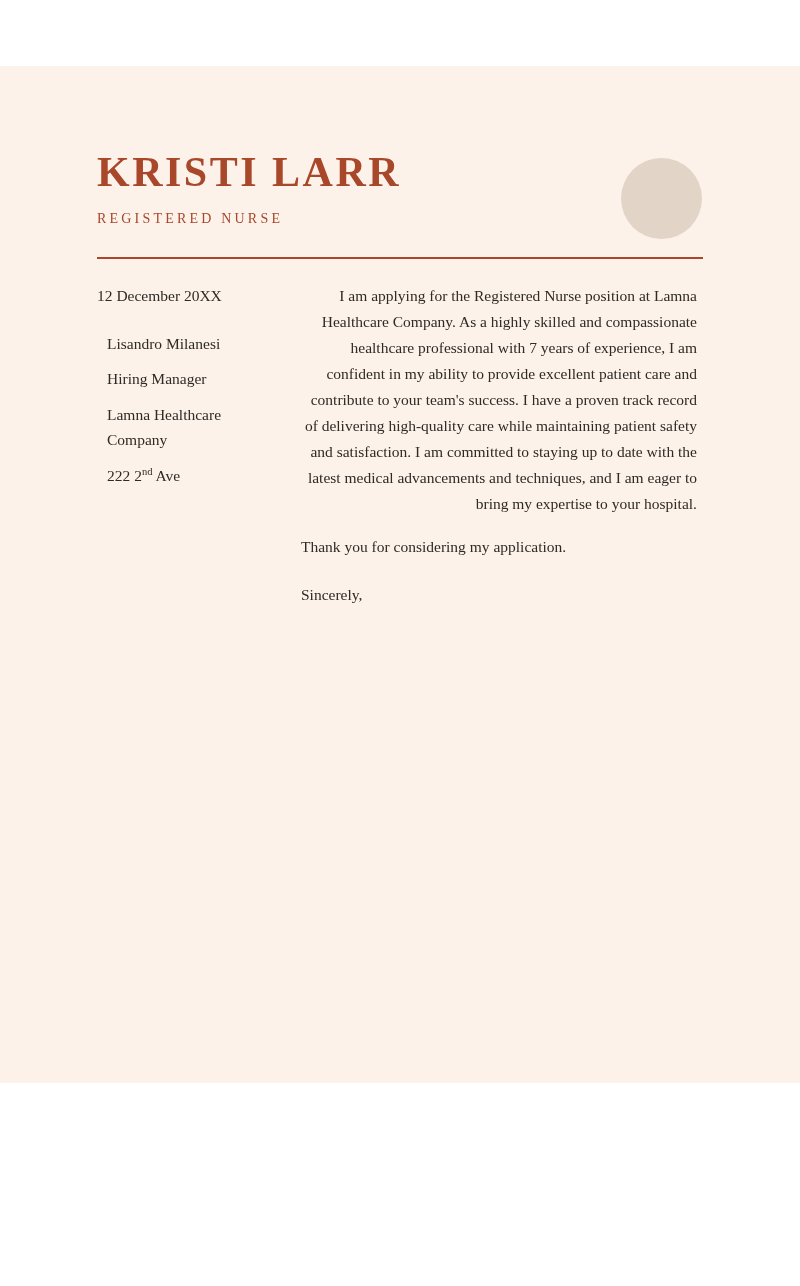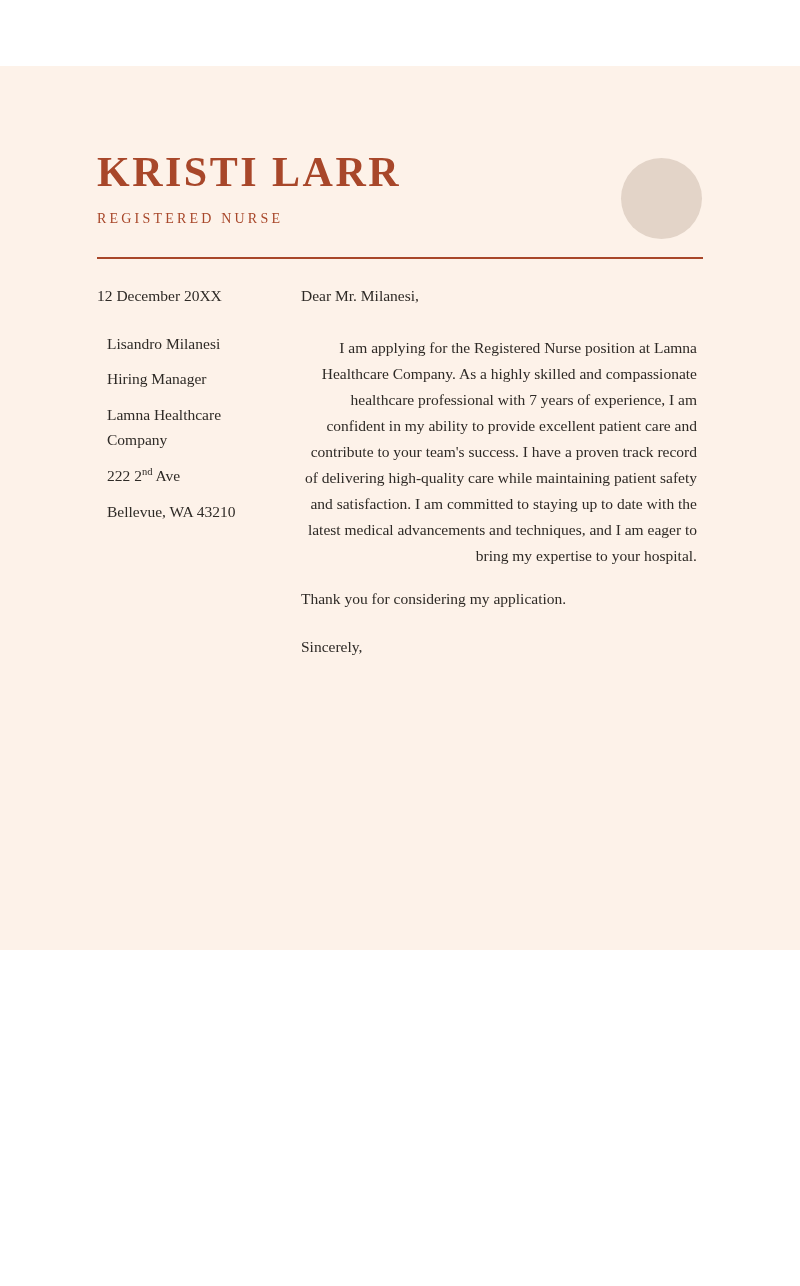--- a/index.html
+++ b/index.html
@@ -11,21 +11,21 @@
     height: 1286px;
     background: #ffffff;
     font-family: "Liberation Serif", serif;
     overflow: hidden;
   }
   .page {
     position: absolute;
     left: 0;
     top: 66px;
     width: 800px;
-    height: 884px;
+    height: 1017px;
     background: #fdf2e9;
   }
   .header {
     position: absolute;
     left: 97px;
     top: 83px;
     width: 606px;
   }
   .name {
     font-family: "Liberation Serif", serif;
@@ -115,24 +115,22 @@
 
   <div class="avatar"></div>
 
   <div class="left-col">
     <p class="date">12 December 20XX</p>
     <div class="recipient">
       <p>Lisandro Milanesi</p>
       <p>Hiring Manager</p>
       <p>Lamna Healthcare Company</p>
       <p><span>222 2</span><sup>nd</sup><span> Ave</span></p>
-      <p>Bellevue, WA 43210</p>
     </div>
   </div>
 
   <div class="body-col">
-    <p class="greeting">Dear Mr. Milanesi,</p>
     <p class="letter-body">I am applying for the Registered Nurse position at Lamna Healthcare Company. As a highly skilled and compassionate healthcare professional with 7 years of experience, I am confident in my ability to provide excellent patient care and contribute to your team's success. I have a proven track record of delivering high-quality care while maintaining patient safety and satisfaction. I am committed to staying up to date with the latest medical advancements and techniques, and I am eager to bring my expertise to your hospital.</p>
     <p>Thank you for considering my application.</p>
     <p>Sincerely,</p>
   </div>
 
 </div>
 
 </body></html>

